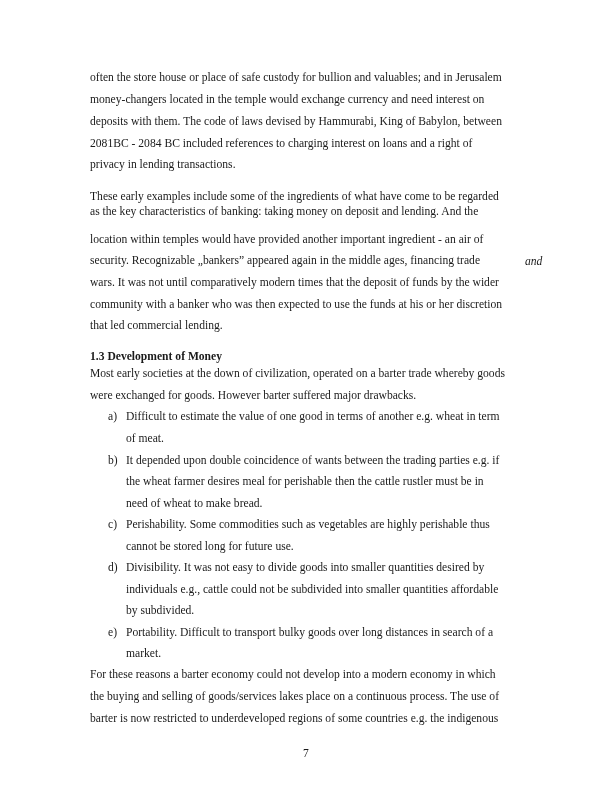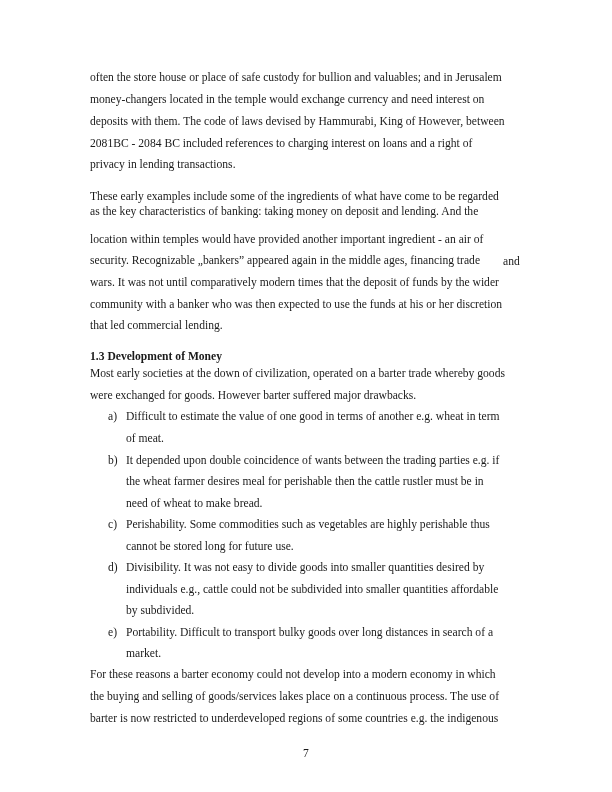--- a/index.html
+++ b/index.html
@@ -40,43 +40,44 @@
     }
     .li-line {
       position: absolute;
       left: 126px;
       white-space: nowrap;
       line-height: 14px;
       text-align: center;
     }
     .and-float {
       position: absolute;
-      left: 503px;
+      left: 525px;
       white-space: nowrap;
       line-height: 14px;
+      font-style: italic;
     }
     .page-number {
       position: absolute;
       left: 0;
       width: 612px;
       text-align: center;
       top: 747px;
       font-size: 11.6px;
       line-height: 14px;
     }
   </style>
 </head>
 <body>
 
 <div class="page">
 
   <div>
     <div class="line" style="top:71px">often the store house or place of safe custody for bullion and valuables; and in Jerusalem</div>
     <div class="line" style="top:93px">money-changers located in the temple would exchange currency and need interest on</div>
-    <div class="line" style="top:115px">deposits with them. The code of laws devised by Hammurabi, King of However, between</div>
+    <div class="line" style="top:115px">deposits with them. The code of laws devised by Hammurabi, King of Babylon, between</div>
     <div class="line" style="top:137px">2081BC - 2084 BC included references to charging interest on loans and a right of</div>
     <div class="line" style="top:158px">privacy in lending transactions.</div>
   </div>
 
   <div>
     <div class="line" style="top:190px">These early examples include some of the ingredients of what have come to be regarded</div>
     <div class="line" style="top:205px">as the key characteristics of banking: taking money on deposit and lending. And the</div>
     <div class="line" style="top:233px">location within temples would have provided another important ingredient - an air of</div>
     <div class="line" style="top:254px">security. Recognizable „bankers” appeared again in the middle ages, financing trade</div>
     <div class="and-float" style="top:255px">and</div>

